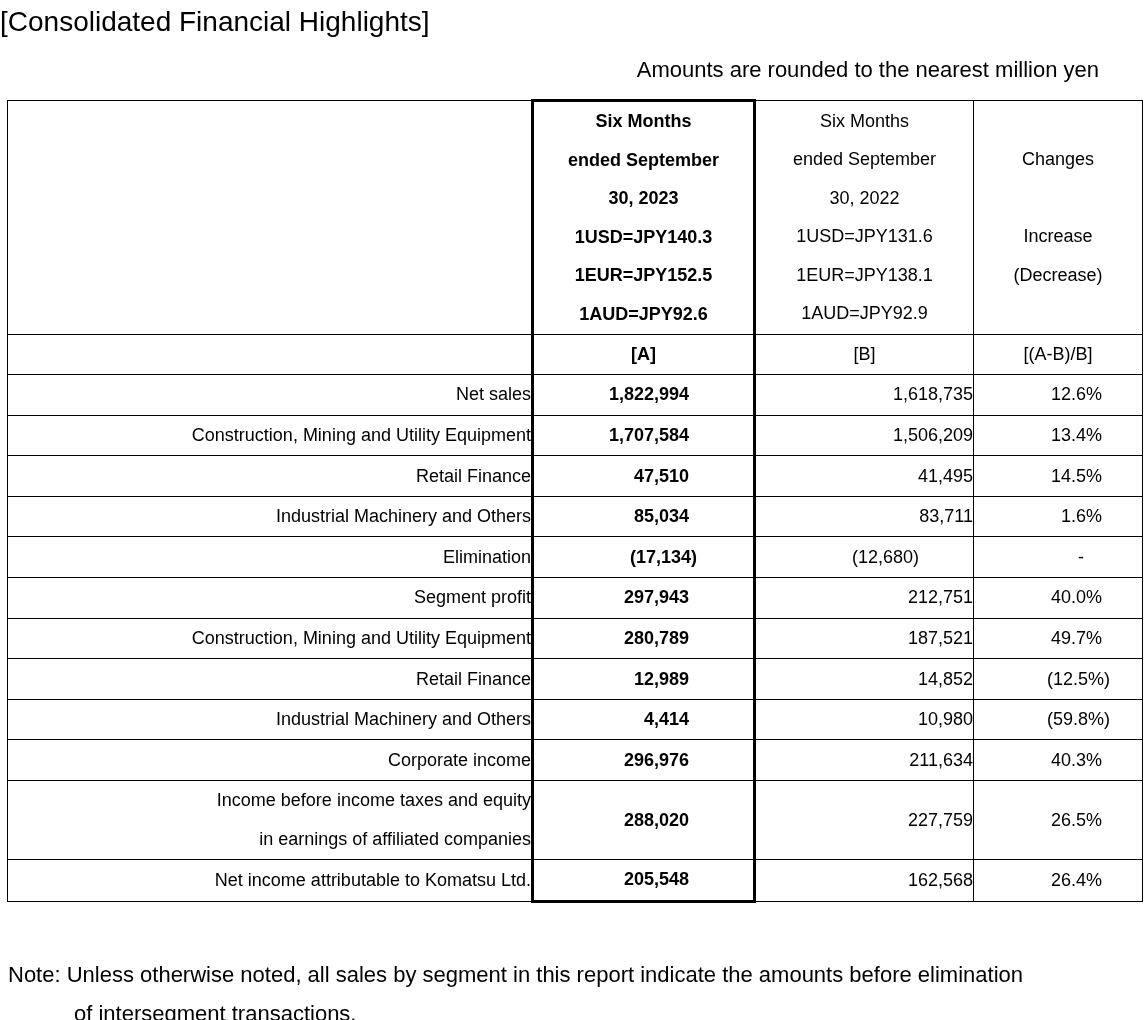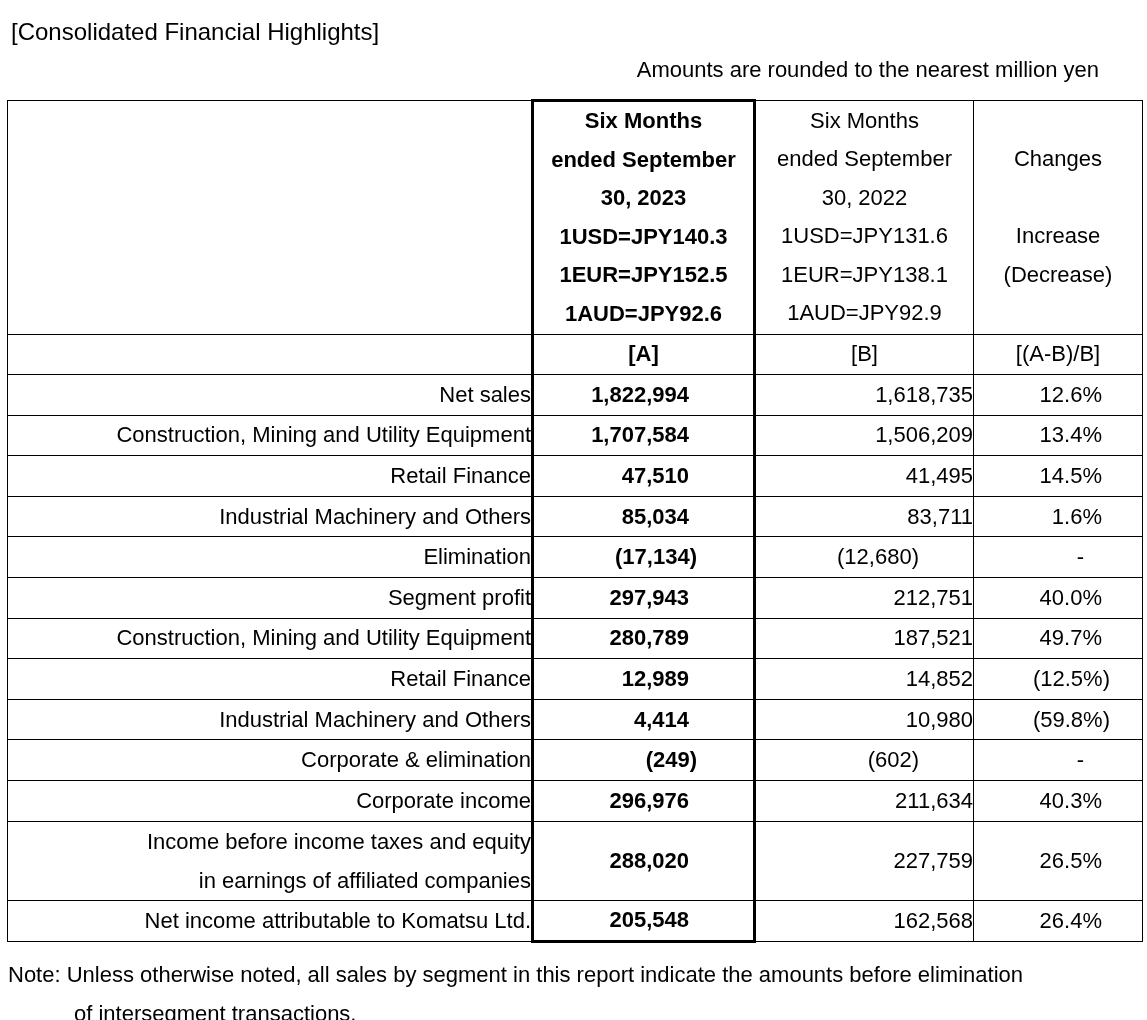--- a/index.html
+++ b/index.html
@@ -1,28 +1,28 @@
 <!DOCTYPE html>
 <html><head>
 <meta charset="utf-8">
 <style>
   html, body { margin: 0; padding: 0; background: #ffffff; }
   body {
     width: 1147px; height: 1020px; position: relative; overflow: hidden;
     font-family: "Liberation Sans", sans-serif; color: #000; font-size: 22px;
   }
-  .title { position: absolute; left: 11px; top: 6px; font-size: 24px; margin-top: 12px; }
+  .title { position: absolute; left: 0; top: 6px; font-size: 28px; }
   .units { position: absolute; right: 48px; top: 57px; font-size: 22px; }
   table.fin {
     position: absolute; left: 7px; top: 99px;
     border-collapse: collapse; table-layout: fixed;
     width: 1135px;
   }
   table.fin td {
-    border: 1px solid #000; padding: 0; font-size: 22px;
+    border: 1px solid #000; padding: 0; font-size: 18px;
     vertical-align: middle;
   }
   col.c0 { width: 525px; }
   col.c1 { width: 222px; }
   col.c2 { width: 219px; }
   col.c3 { width: 169px; }
   .hdr td { text-align: center; line-height: 38.6px; }
   .hdr-line { display: block; height: 38.6px; }
   .lbl-row td { height: 39.5px; text-align: center; line-height: 38px; }
   .row td { height: 39.6px; text-align: right; }
@@ -140,26 +140,20 @@
     <td class="num b">14,852</td>
     <td class="num c" style="padding-right:32px">(12.5%)</td>
   </tr>
   <tr class="row">
     <td class="label indent">Industrial Machinery and Others</td>
     <td class="num a colA">4,414</td>
     <td class="num b">10,980</td>
     <td class="num c" style="padding-right:32px">(59.8%)</td>
   </tr>
   <tr class="row">
-    <td class="label indent">Corporate &amp; elimination</td>
-    <td class="num a neg colA">(249)</td>
-    <td class="num b neg">(602)</td>
-    <td class="num c dash">-</td>
-  </tr>
-  <tr class="row">
     <td class="label">Corporate income</td>
     <td class="num a colA">296,976</td>
     <td class="num b">211,634</td>
     <td class="num c">40.3%</td>
   </tr>
   <tr class="row tall">
     <td class="label">
       <span style="display:block">Income before income taxes and equity</span>
       <span style="display:block">in earnings of affiliated companies</span>
     </td>

